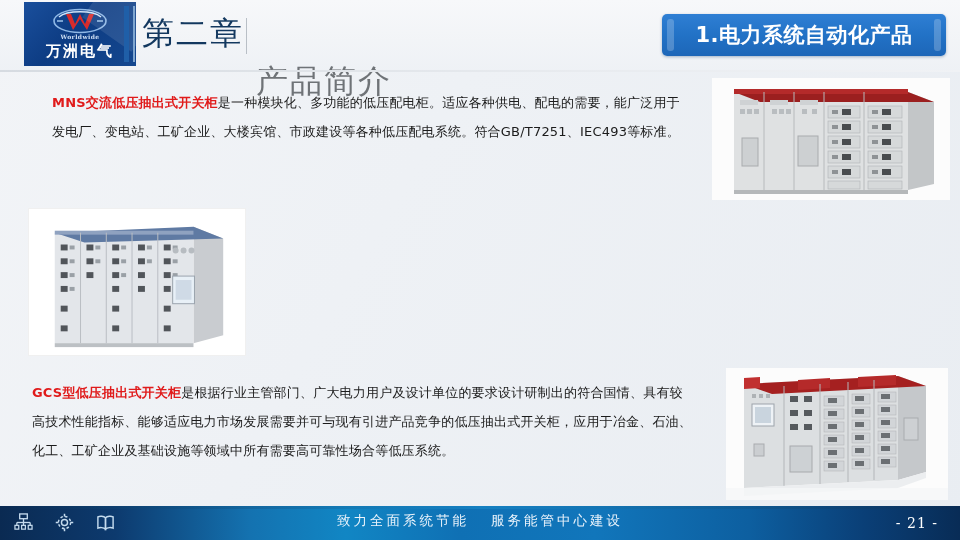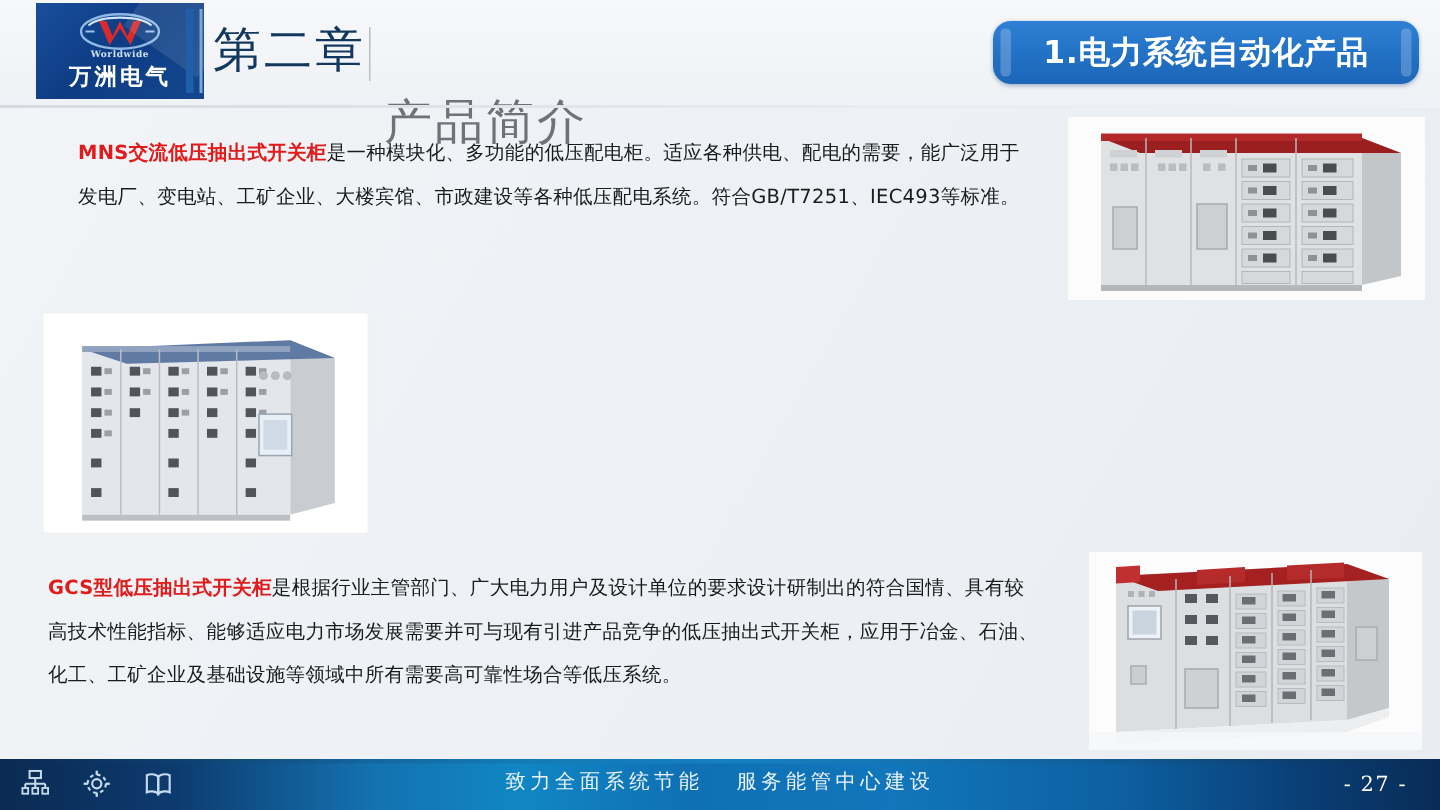--- a/index.html
+++ b/index.html
@@ -71,21 +71,21 @@
   .hdr-rule {
     position: absolute; left: 0; top: 70px; width: 960px; height: 2px;
     background: linear-gradient(90deg,#d6dbe1 0%, #e8ebef 60%, #f0f2f5 100%);
   }
 
   
   .banner {
     position: absolute; right: 14px; top: 14px;
     width: 284px; height: 42px;
     background: linear-gradient(180deg,#2f7fd4 0%, #2272c6 50%, #1d66b8 100%);
-    border-radius: 12px;
+    border-radius: 5px;
     box-shadow: 0 1px 3px rgba(20,60,110,.35);
     display: flex; align-items: center; justify-content: center;
   }
   .banner::before, .banner::after {
     content: ""; position: absolute; top: 5px;
     width: 7px; height: 32px; background: rgba(255,255,255,.22);
     border-radius: 3px;
   }
   .banner::before { left: 5px; }
   .banner::after  { right: 5px; }
@@ -467,16 +467,16 @@
         <path d="M10 5 C8 3, 4 3, 2 4 L2 16 C4 15, 8 15, 10 17 Z" fill="none" stroke="#cfe4f5" stroke-width="1.5"></path>
         <path d="M10 5 C12 3, 16 3, 18 4 L18 16 C16 15, 12 15, 10 17 Z" fill="none" stroke="#cfe4f5" stroke-width="1.5"></path>
       </svg>
     </div>
 
     <div class="footer-center">
       <span>致力全面系统节能</span>
       <span>服务能管中心建设</span>
     </div>
 
-    <div class="footer-page">- 27 -</div>
+    <div class="footer-page">- 21 -</div>
   </div>
 
 </div>
 
 </body></html>

